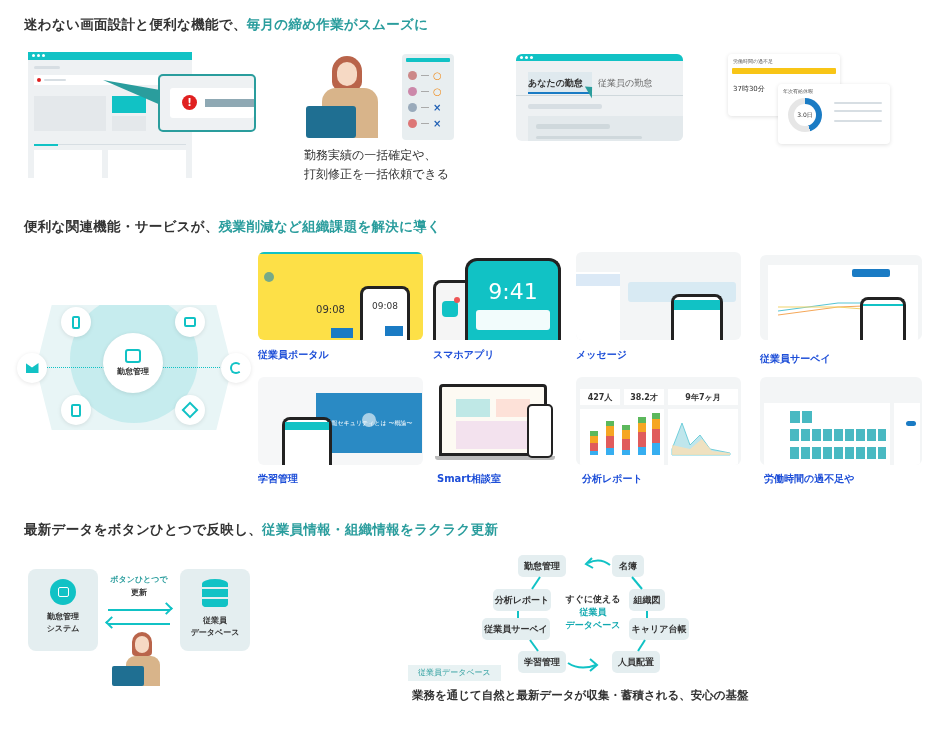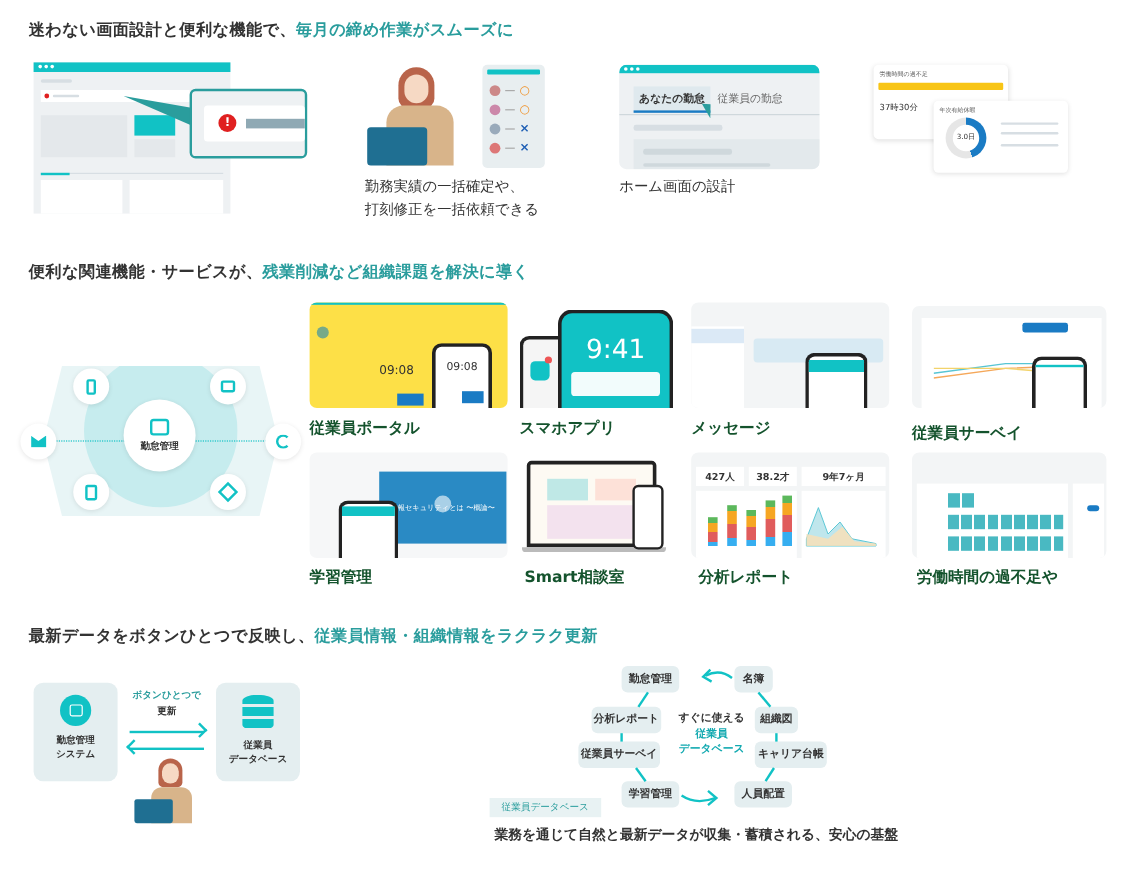--- a/index.html
+++ b/index.html
@@ -1,21 +1,21 @@
 <!DOCTYPE html>
 <html><head>
 <meta charset="utf-8">
 <style>
 *{box-sizing:border-box;margin:0;padding:0}
 body{width:950px;height:733px;background:#fff;font-family:"DejaVu Sans","Liberation Sans",sans-serif;color:#333;position:relative;overflow:hidden}
 .abs{position:absolute}
 .heading{font-size:13.5px;font-weight:bold;color:#333;letter-spacing:0.3px;white-space:nowrap}
 .heading .accent{color:#2a9d9d}
 .cap{font-size:12px;line-height:19px;color:#333;white-space:nowrap}
-.tilelabel{font-size:13px;font-weight:bold;color:#14532d;white-space:nowrap}
+.tilelabel{font-size:10px;font-weight:bold;color:#1d4ed8;white-space:nowrap}
 .shot{background:#eef1f3;border-radius:6px;overflow:hidden}
 .teal{background:#11c2c5}
 .bar{background:#d7dee3;border-radius:2px}
 .card{background:#fff;border-radius:4px;box-shadow:0 1px 4px rgba(0,0,0,0.12)}
 .pill{background:#e4eef0;border-radius:5px;font-size:9px;font-weight:bold;color:#333;text-align:center;line-height:22px;white-space:nowrap}
 .circle{background:#fff;border-radius:50%;box-shadow:0 1px 4px rgba(0,0,0,0.10);display:flex;align-items:center;justify-content:center}
 </style>
 </head>
 <body>
 
@@ -87,31 +87,30 @@
   <div>勤務実績の一括確定や、</div>
     <div>打刻修正を一括依頼できる</div>
 </div>
 
 <div class="abs shot" style="left:516px;top:54px;width:167px;height:87px;background:#eef1f3">
   <div class="teal" style="height:7px;display:flex;gap:2px;padding:2px 4px">
       <span style="width:3px;height:3px;background:#fff;border-radius:50%"></span>
       <span style="width:3px;height:3px;background:#fff;border-radius:50%"></span>
       <span style="width:3px;height:3px;background:#fff;border-radius:50%"></span>
     </div>
-  <div class="abs" style="left:12px;top:18px;width:64px;height:22px;background:#dfe9ee;font-size:9px;font-weight:bold;text-align:center;line-height:22px;border-bottom:2px solid #1a7bc4">あなたの勤怠</div>
+  <div class="abs" style="left:12px;top:18px;width:64px;height:22px;background:#dfe9ee;font-size:9px;font-weight:bold;text-align:left;line-height:22px;border-bottom:2px solid #1a7bc4">あなたの勤怠</div>
   <div class="abs" style="left:82px;top:18px;width:70px;height:22px;font-size:9px;color:#666;line-height:22px">従業員の勤怠</div>
   <div class="abs" style="left:0;top:41px;width:167px;height:1px;background:#cfd8dc"></div>
   <div class="abs" style="left:72px;top:30px;width:0;height:0;border-left:6px solid #2a9d9d;border-top:4px solid transparent;border-bottom:10px solid transparent;transform:rotate(-30deg)"></div>
   <div class="abs bar" style="left:12px;top:50px;width:74px;height:5px"></div>
   <div class="abs" style="left:12px;top:62px;width:155px;height:25px;background:#e3e9ec"></div>
   <div class="abs bar" style="left:20px;top:70px;width:74px;height:5px;background:#cfd8dc"></div>
   <div class="abs bar" style="left:20px;top:82px;width:106px;height:3px;background:#cfd8dc"></div>
 </div>
 <div class="abs cap" style="left:516px;top:146px">
-    <div>ホーム画面の設計</div>
 </div>
 
 <div class="abs" style="left:728px;top:54px;width:170px;height:90px">
   <div class="abs card" style="left:0;top:0;width:112px;height:62px">
     <div style="font-size:5px;padding:4px 5px;color:#555">労働時間の過不足</div>
     <div style="margin:0 4px;height:6px;background:#f8c516;border-radius:1px"></div>
     <div style="font-size:7px;padding:10px 5px 0;color:#333">37時30分</div>
   </div>
   <div class="abs card" style="left:50px;top:30px;width:112px;height:60px">
     <div style="font-size:5px;padding:4px 5px;color:#555">年次有給休暇</div>

